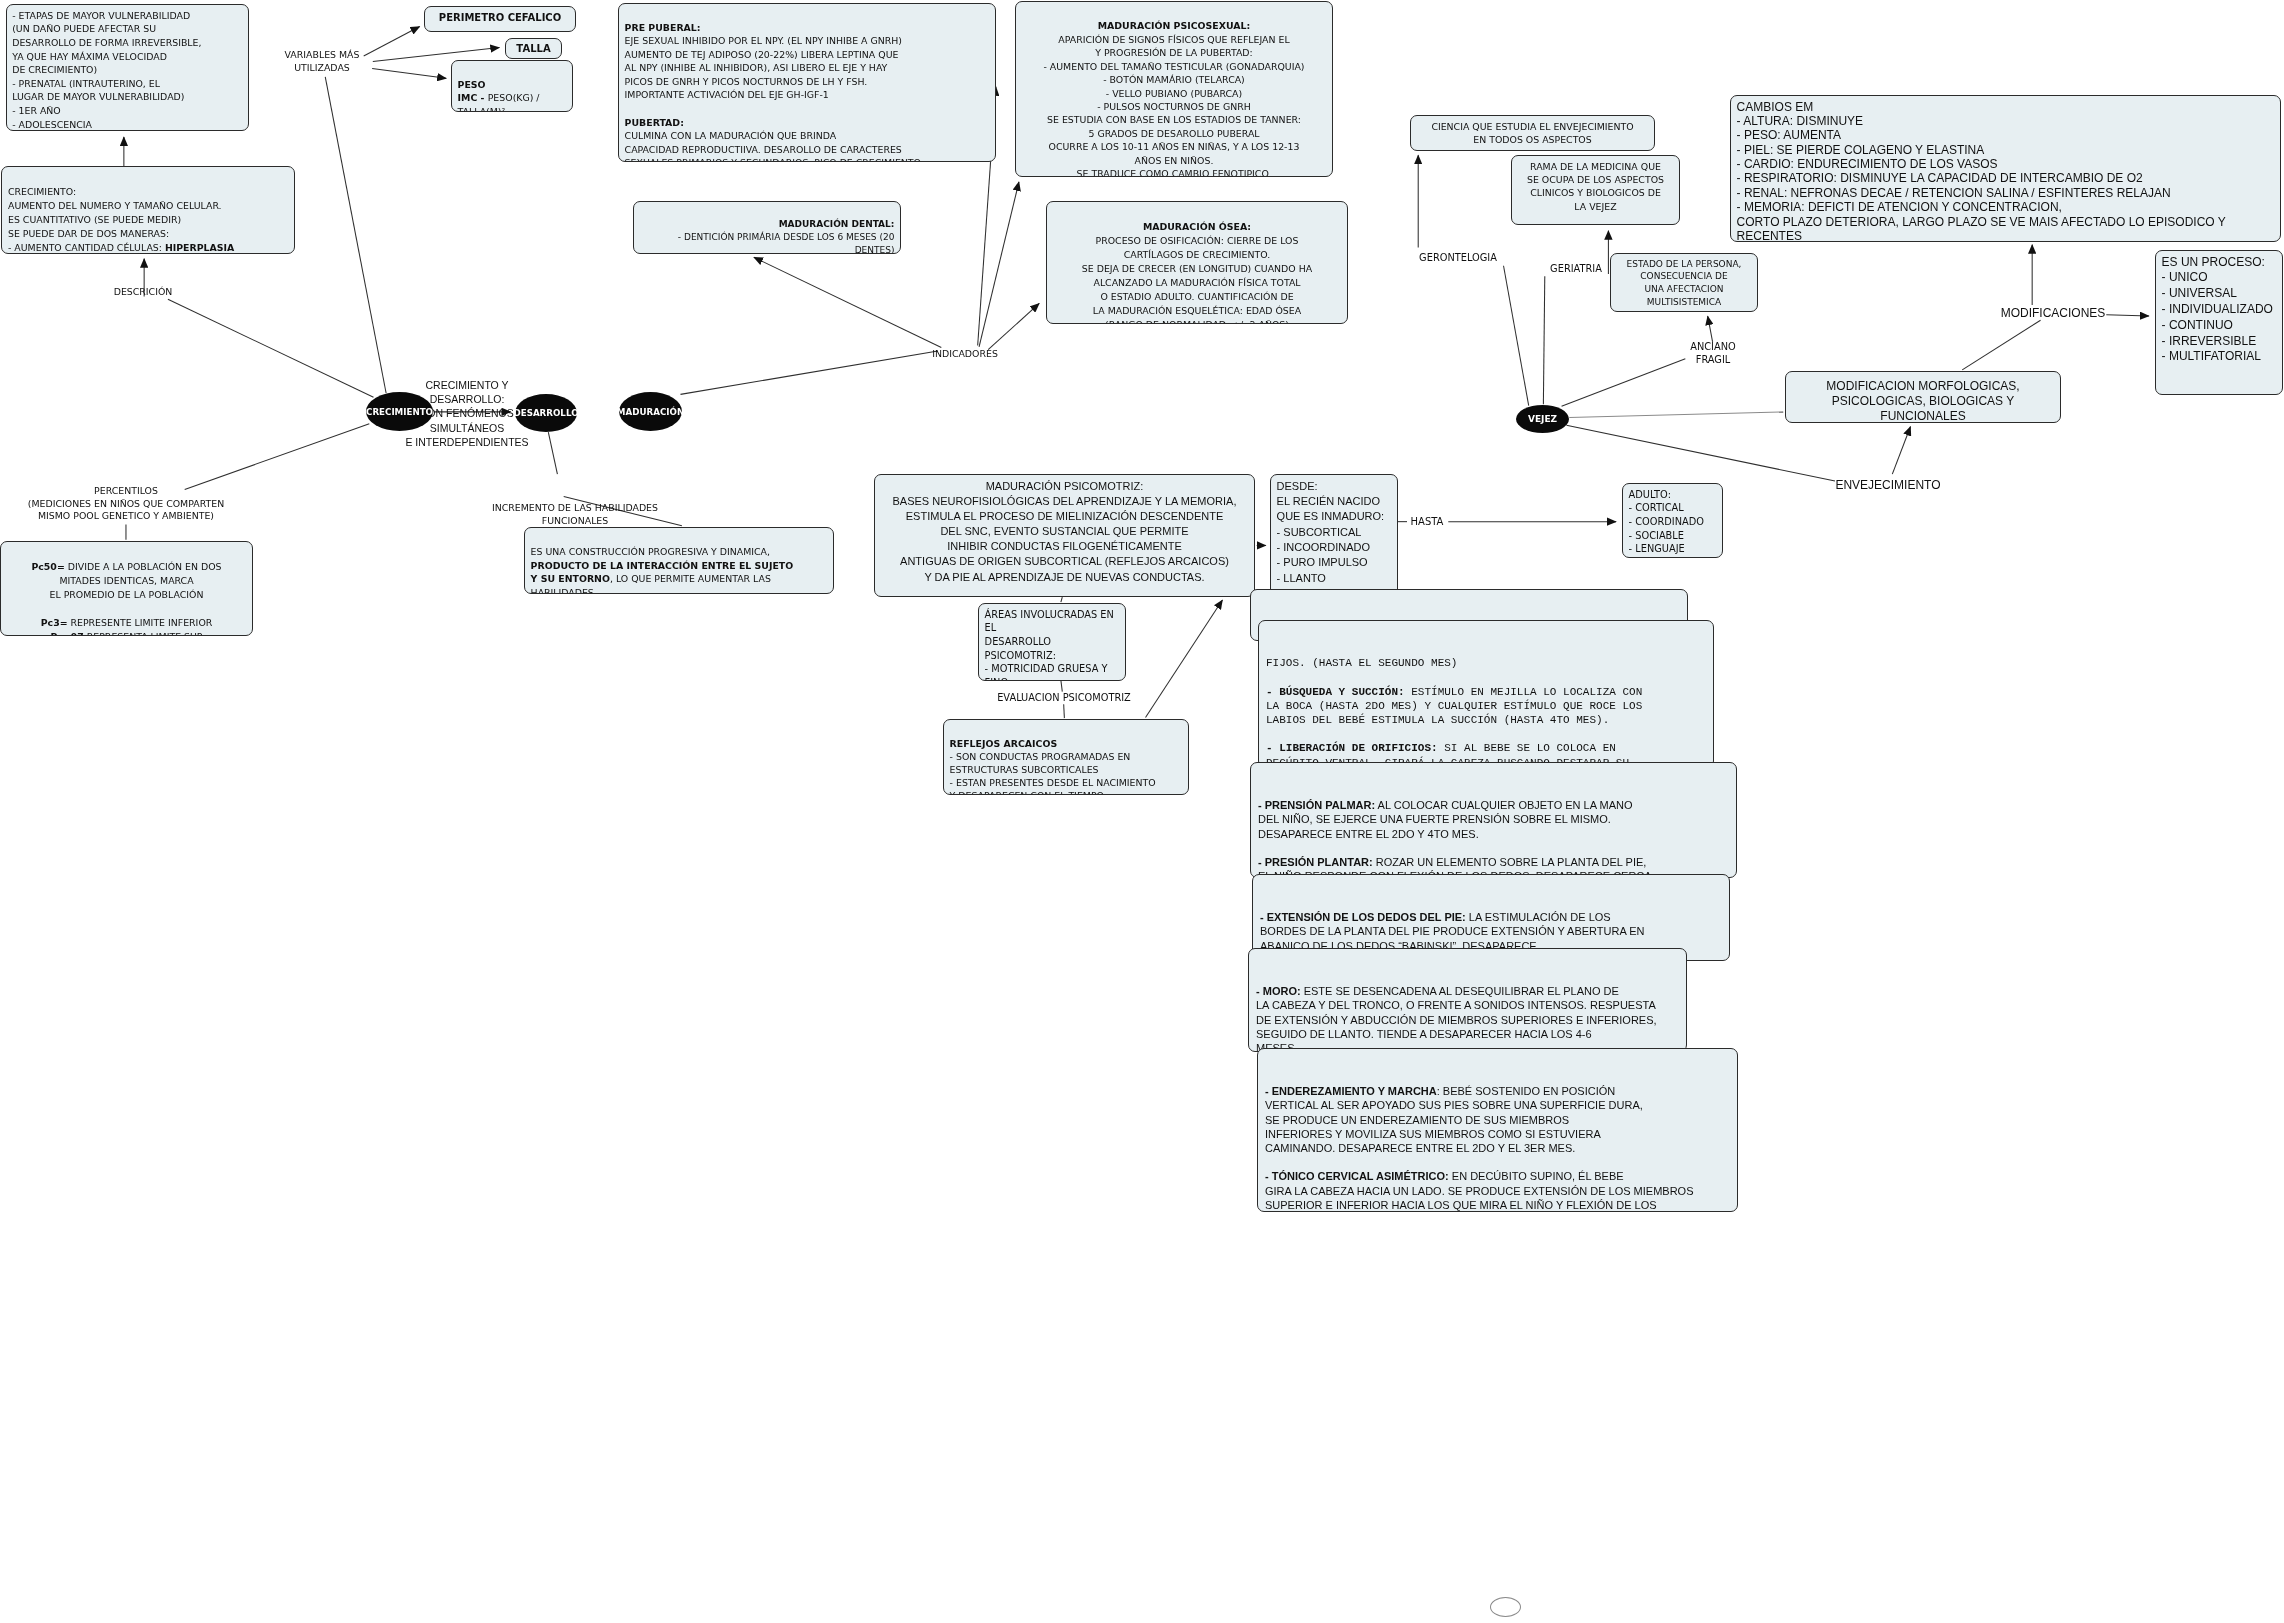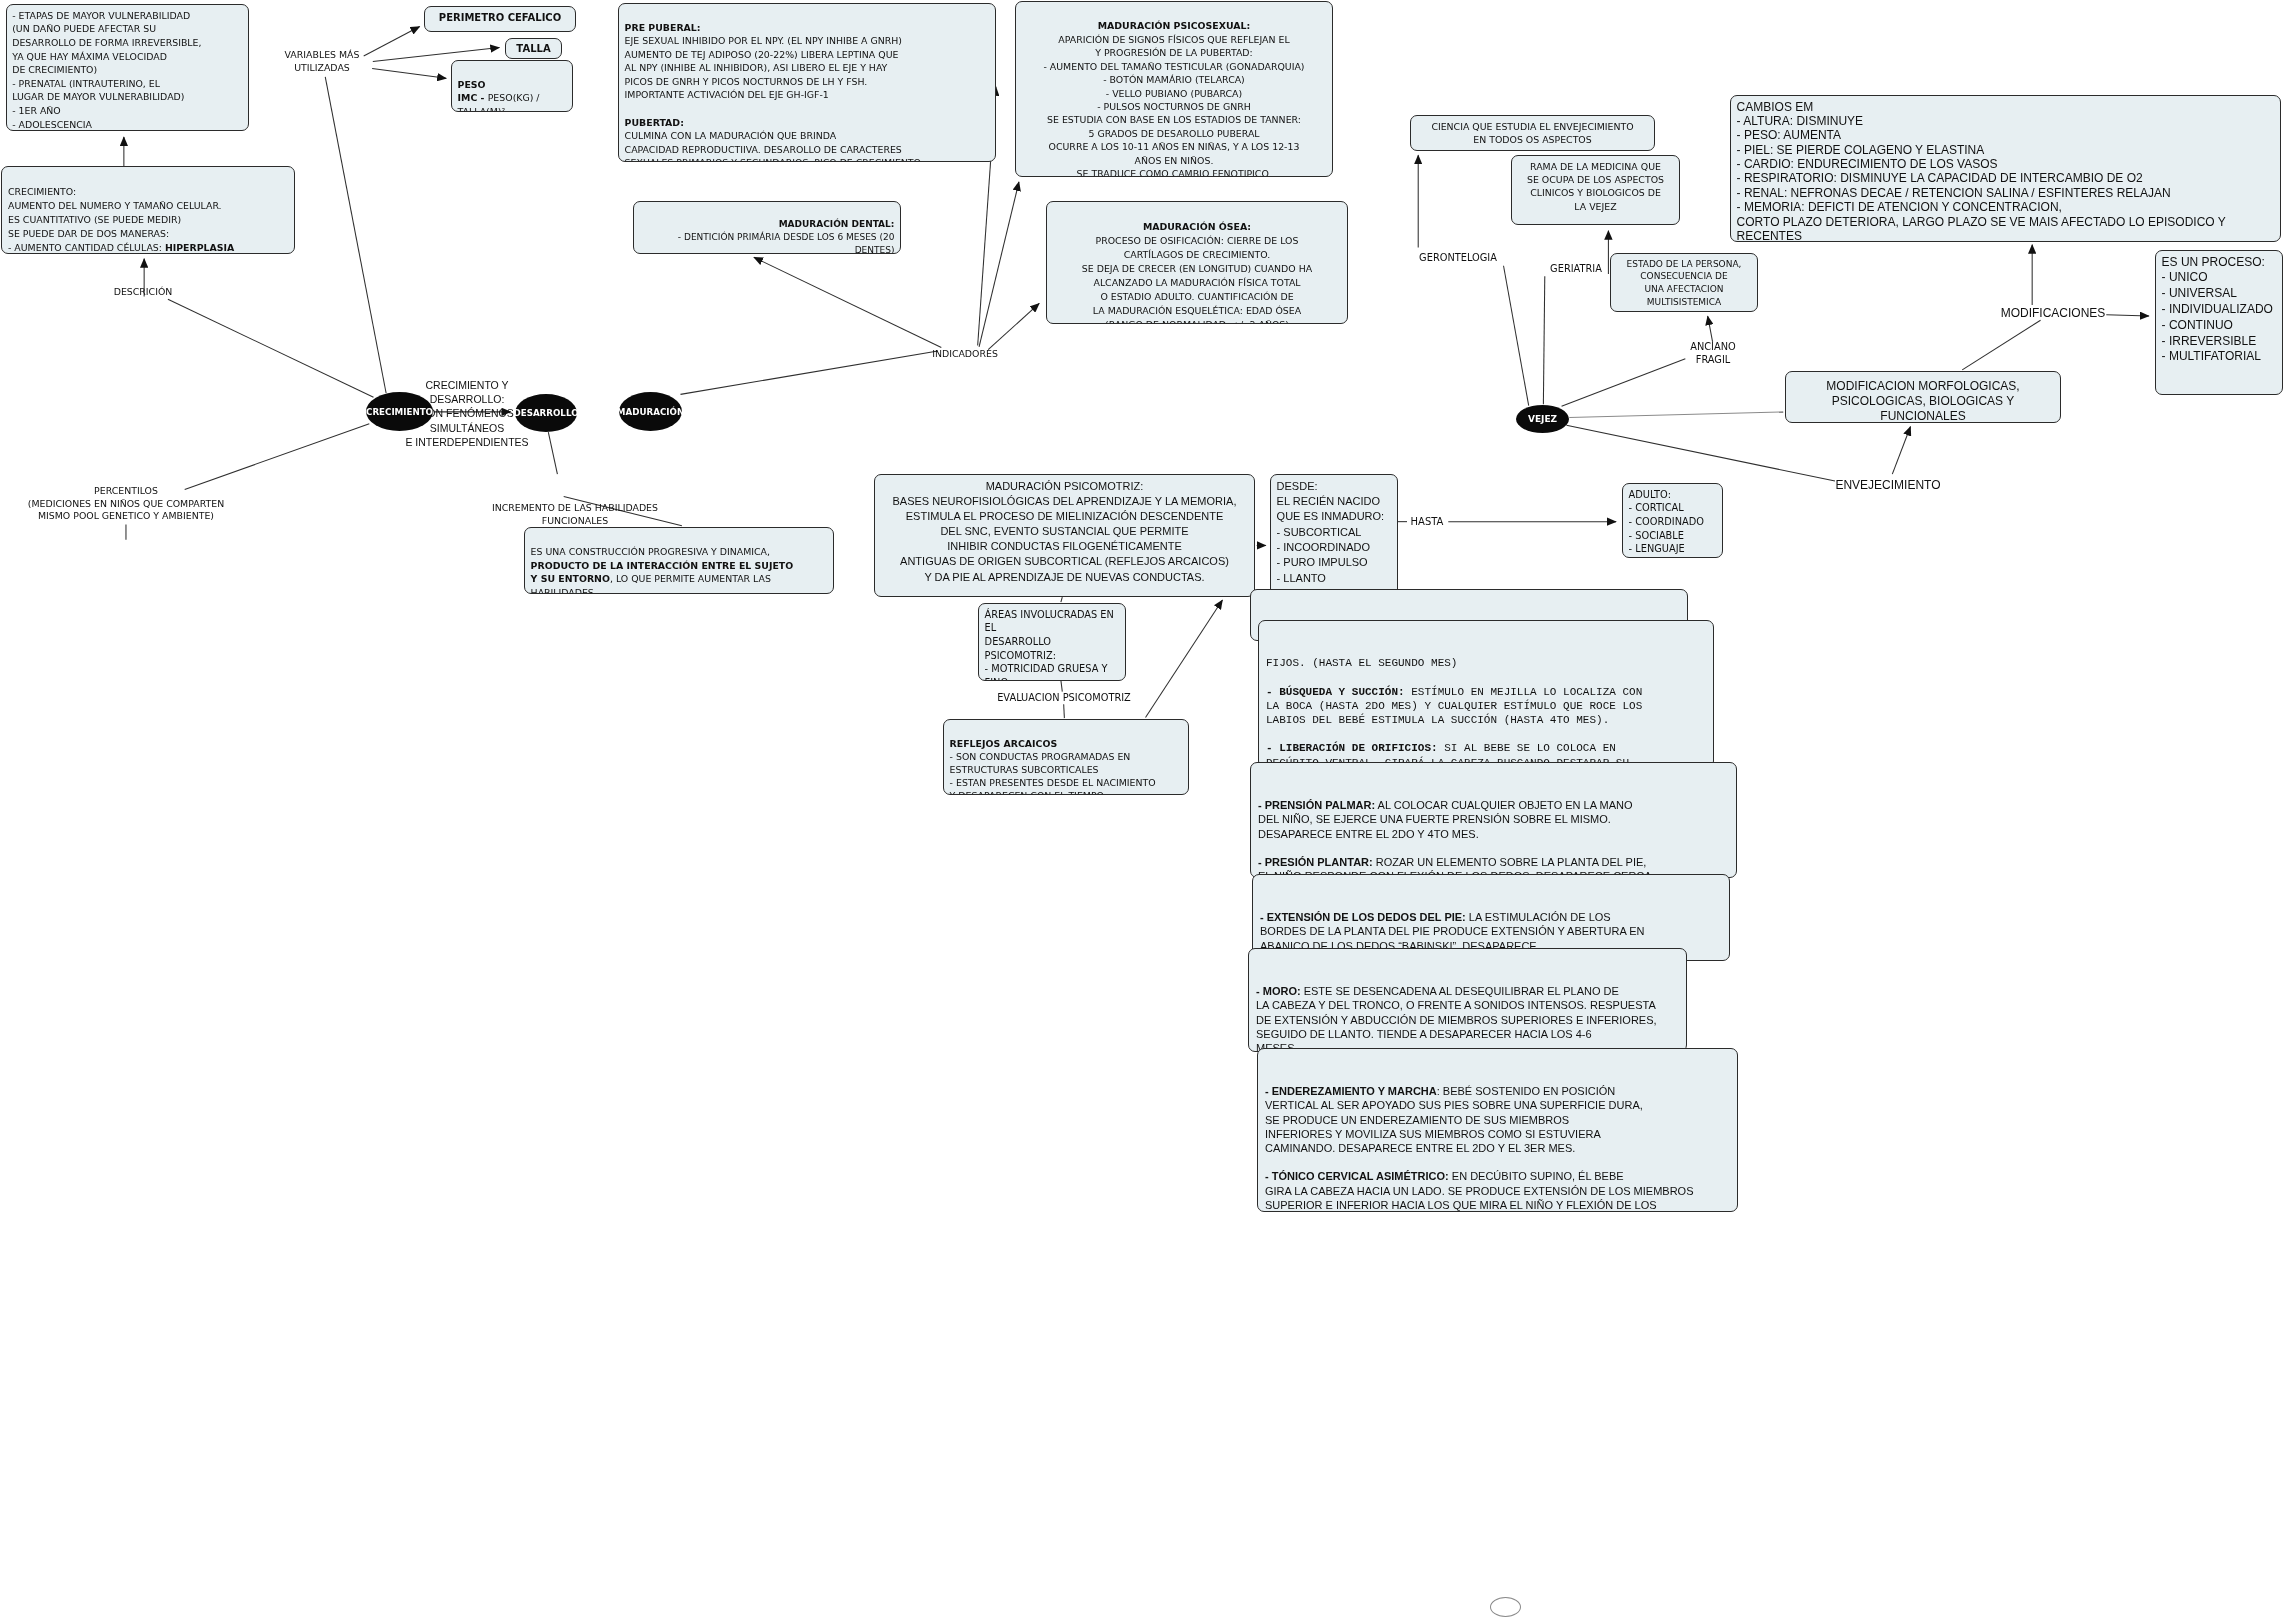--- a/index.html
+++ b/index.html
@@ -230,20 +230,28 @@
 - UNICO
 - UNIVERSAL
 - INDIVIDUALIZADO
 - CONTINUO
 - IRREVERSIBLE
 - MULTIFATORIAL</div>
 
   <div class="box cond center" style="left:1785px;top:371px;width:276px;height:52px;font-size:12px;line-height:1.25;padding-top:7px;">MODIFICACION MORFOLOGICAS,
 PSICOLOGICAS, BIOLOGICAS Y FUNCIONALES</div>
 
+  <div class="box center" style="left:0px;top:541px;width:253px;height:95px;line-height:1.5;">
+    <b>Pc50=</b><span> DIVIDE A LA POBLACIÓN EN DOS
+MITADES IDENTICAS, MARCA
+EL PROMEDIO DE LA POBLACIÓN
+
+</span><b>Pc3=</b><span> REPRESENTE LIMITE INFERIOR
+</span><b>Pc=97</b><span> REPRESENTA LIMITE SUP</span>
+  </div>
 
   <div class="box" style="left:524px;top:527px;width:310px;height:67px;line-height:1.45;">
     <span>ES UNA CONSTRUCCIÓN PROGRESIVA Y DINAMICA,
 </span><b>PRODUCTO DE LA INTERACCIÓN ENTRE EL SUJETO
 Y SU ENTORNO</b><span>, LO QUE PERMITE AUMENTAR LAS
 HABILIDADES</span>
   </div>
 
   <div class="box cond center" style="left:874px;top:474px;width:381px;height:123px;font-size:11px;line-height:1.38;">MADURACIÓN PSICOMOTRIZ:
 BASES NEUROFISIOLÓGICAS DEL APRENDIZAJE Y LA MEMORIA,

